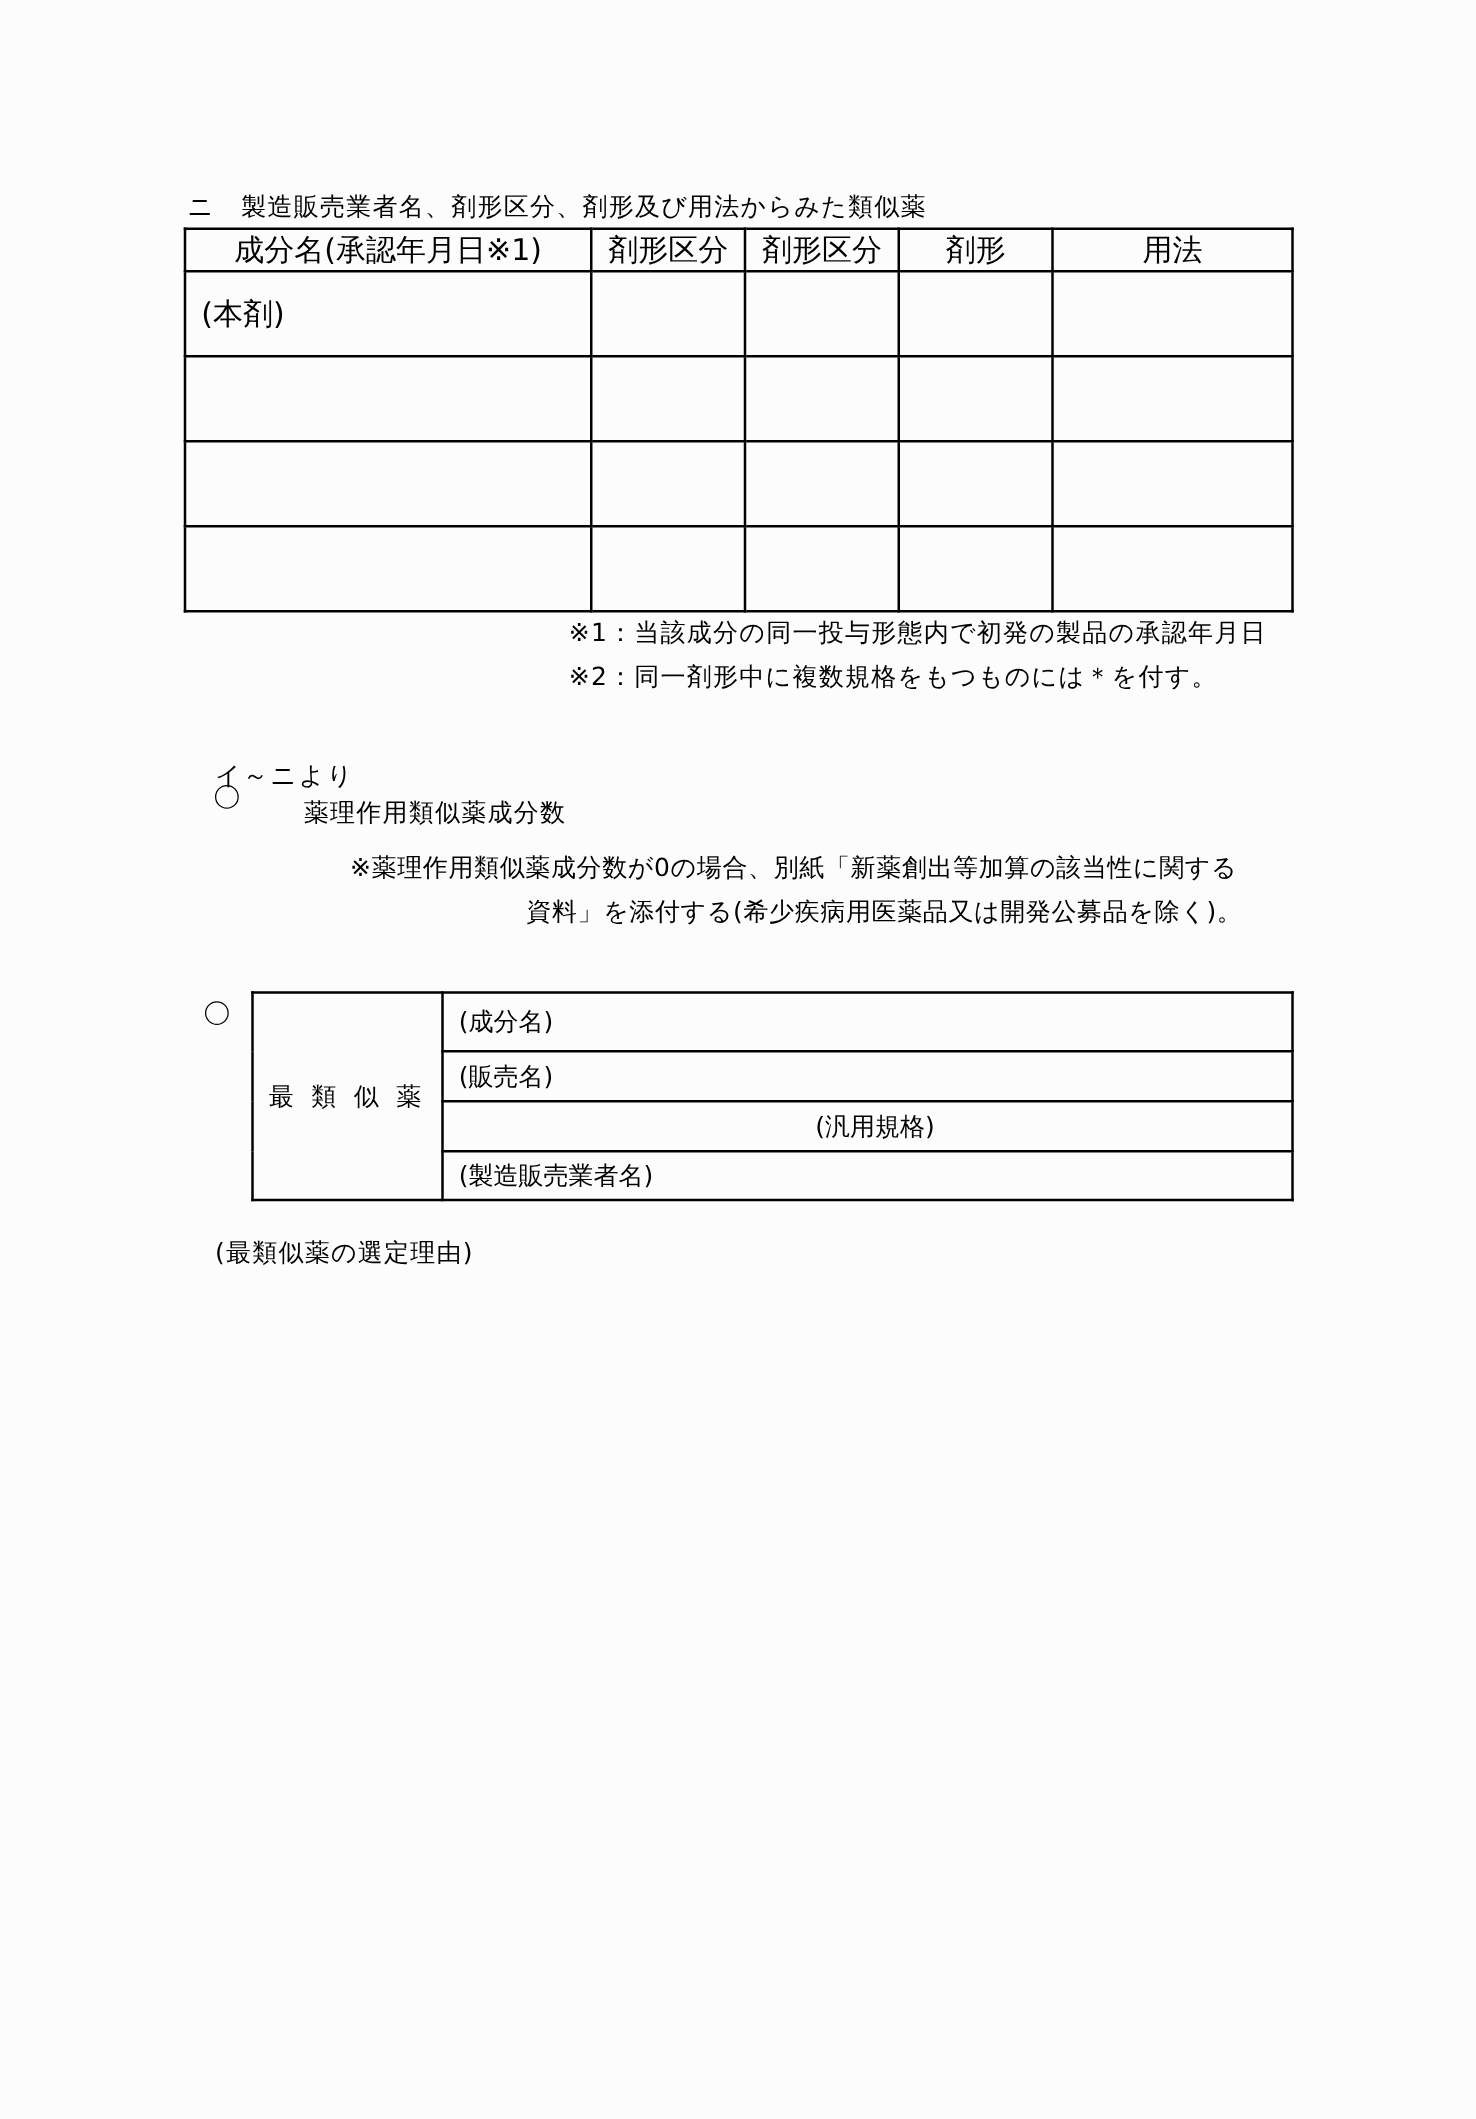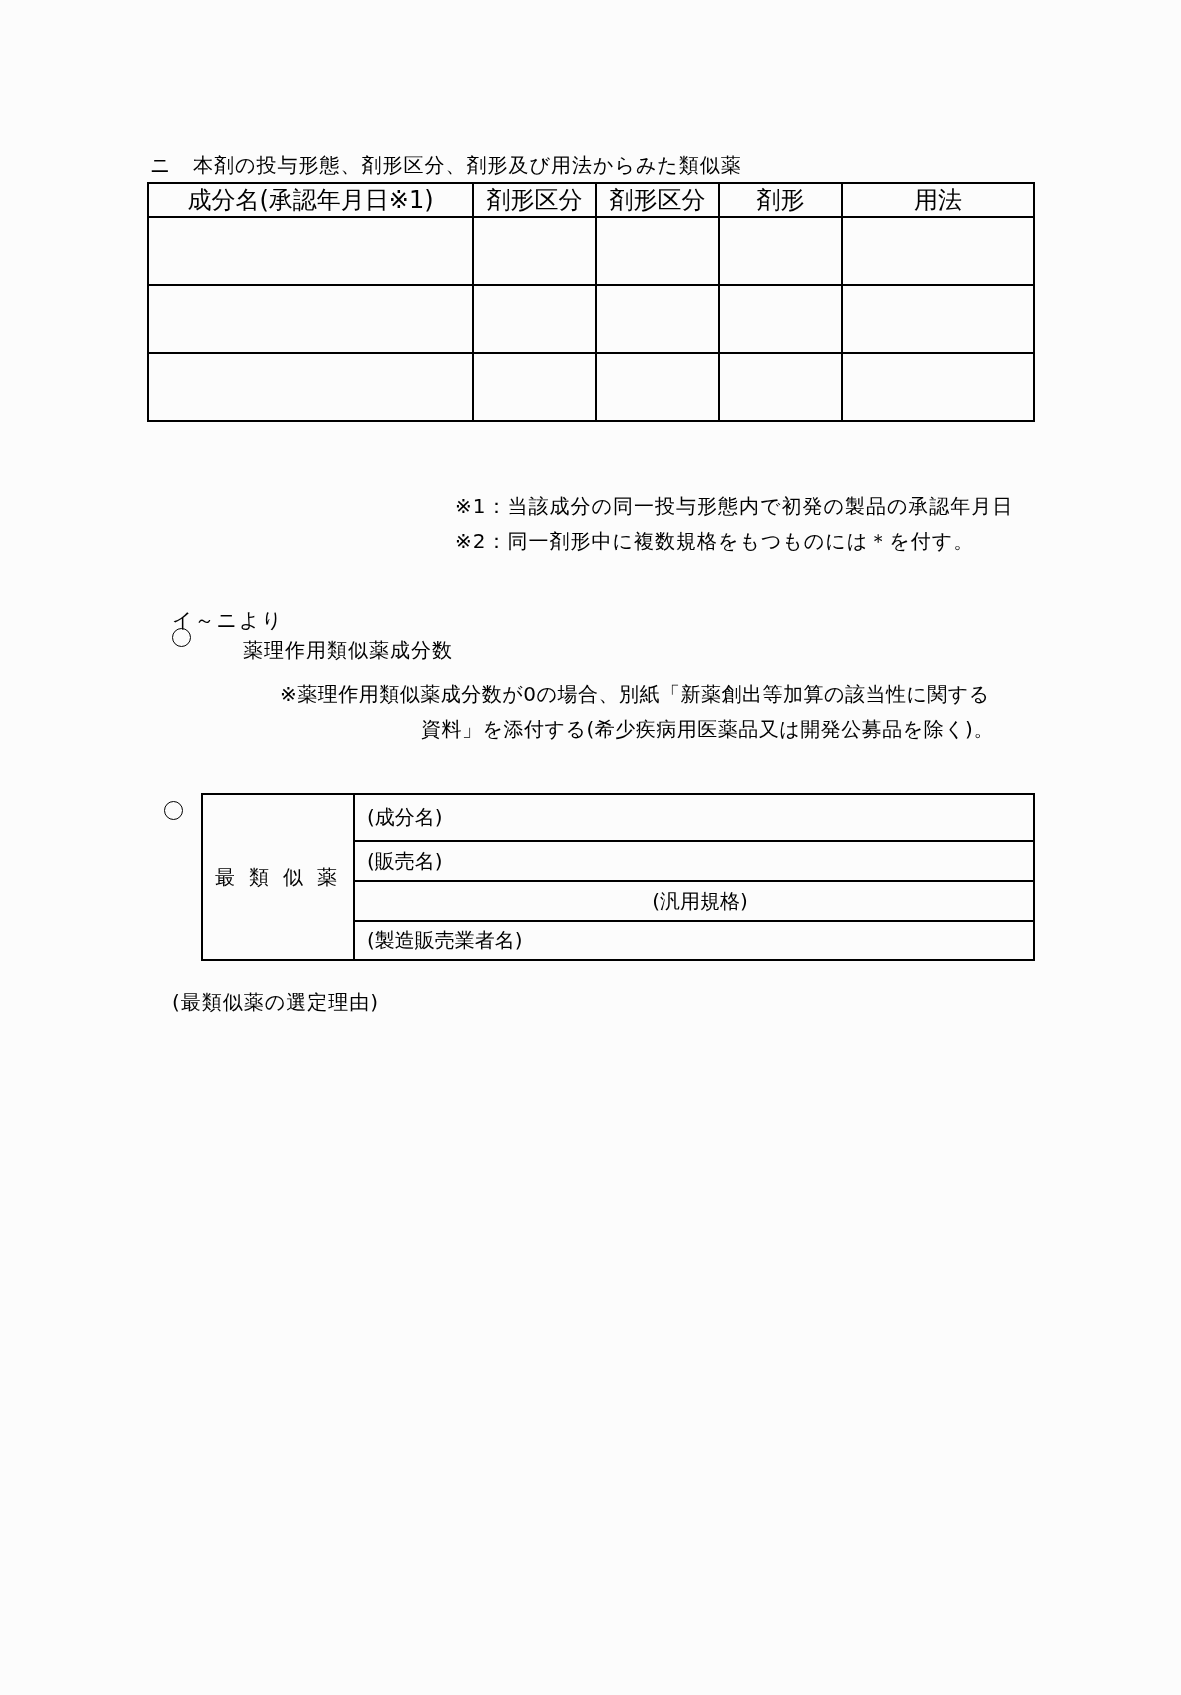--- a/index.html
+++ b/index.html
@@ -53,37 +53,44 @@
   .circ {
     display: inline-block; width: 17px; height: 17px;
     border: 1.5px solid #000; border-radius: 50%;
     position: absolute;
   }
 </style>
 </head>
 <body>
 
 <div class="abs title-num">ニ</div>
-<div class="abs title-text">本剤の投与形態、剤形区分、剤形及び用法からみた類似薬</div>
+<div class="abs title-text">製造販売業者名、剤形区分、剤形及び用法からみた類似薬</div>
 
 <table class="main">
   <colgroup>
     <col style="width:325px">
       <col style="width:123px">
       <col style="width:123px">
       <col style="width:123px">
       <col style="width:192px">
   </colgroup>
   <tbody>
       <tr>
     <th>成分名(承認年月日※1)</th>
     <th>剤形区分</th>
     <th>剤形区分</th>
     <th>剤形</th>
     <th>用法</th>
+  </tr>
+  <tr>
+    <td class="first">(本剤)</td>
+    <td></td>
+    <td></td>
+    <td></td>
+    <td></td>
   </tr>
   <tr>
     <td class="first"></td>
     <td></td>
     <td></td>
     <td></td>
     <td></td>
   </tr>
   <tr>
     <td class="first"></td>

